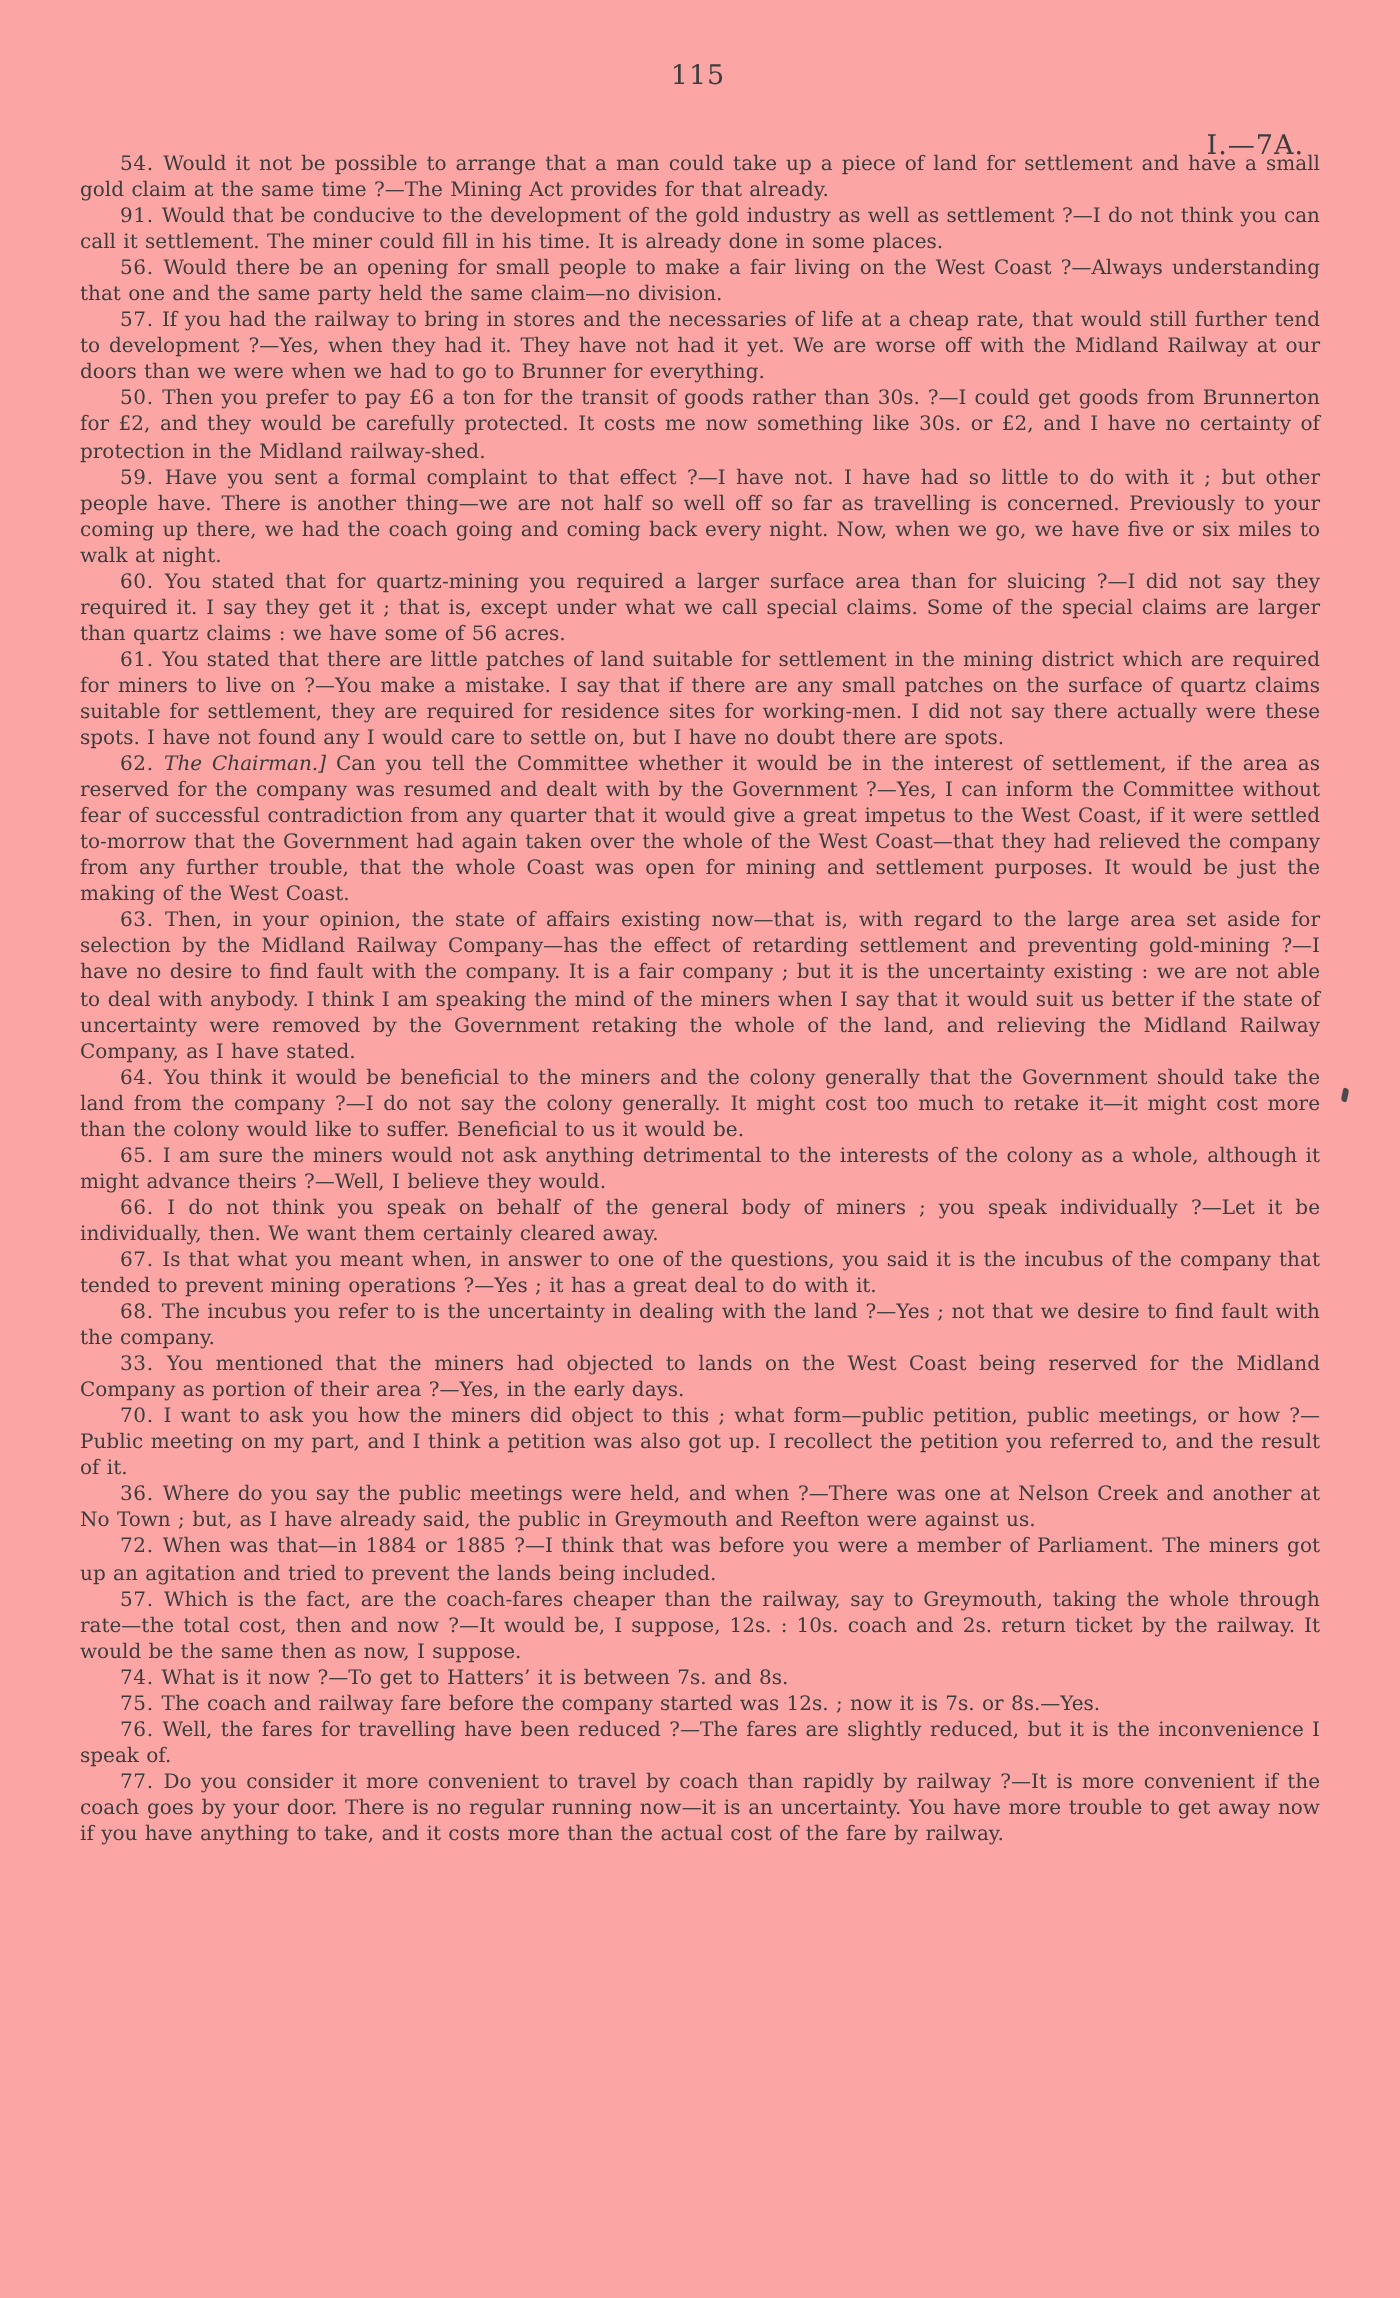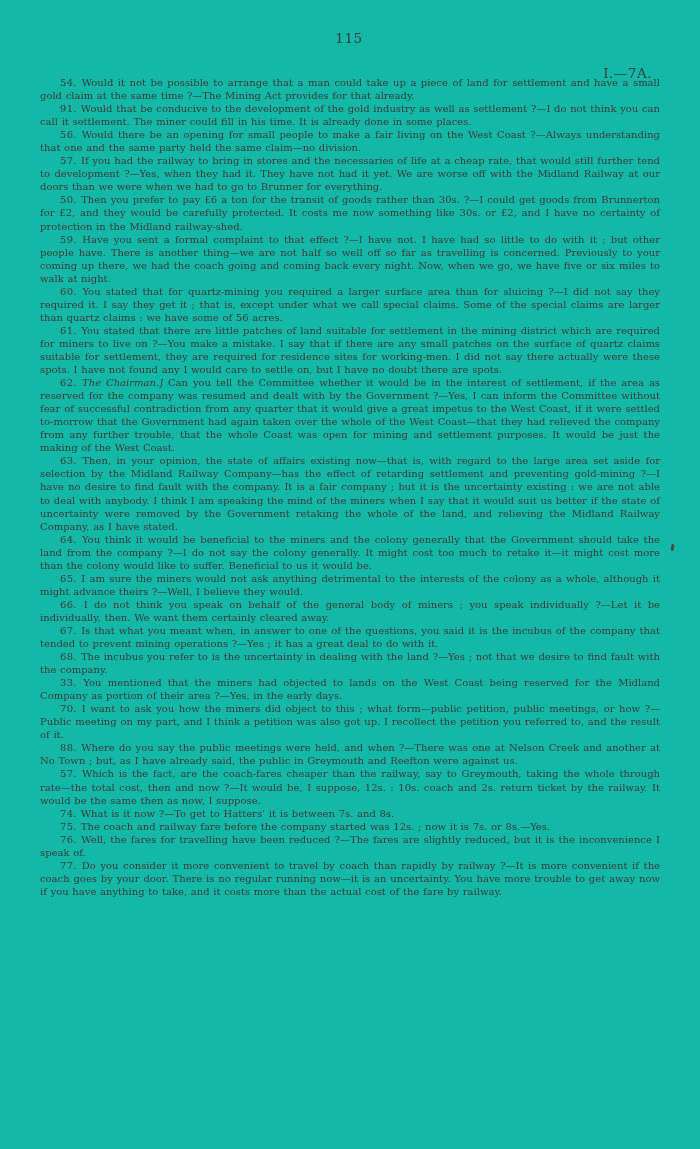--- a/index.html
+++ b/index.html
@@ -5,21 +5,21 @@
   html, body {
     margin: 0;
     padding: 0;
     background: #e8e8e6;
   }
   .page {
     position: relative;
     width: 700px;
     height: 1149px;
     margin: 0 auto;
-    background: #14b8a6;
+    background: #fca5a5;
     color: #3c3c3c;
     font-family: "DejaVu Serif", "Liberation Serif", serif;
     overflow: hidden;
   }
   .page-header {
     position: absolute;
     top: 30px;
     left: 40px;
     right: 42px;
     height: 18px;
@@ -89,21 +89,22 @@
       <p class="qa"><span class="qnum">61. </span>You stated that there are little patches of land suitable for settlement in the mining district which are required for miners to live on ?—You make a mistake. I say that if there are any small patches on the surface of quartz claims suitable for settlement, they are required for residence sites for working-men. I did not say there actually were these spots. I have not found any I would care to settle on, but I have no doubt there are spots.</p>
       <p class="qa"><span class="qnum">62. </span><i>The Chairman.]</i> Can you tell the Committee whether it would be in the interest of settlement, if the area as reserved for the company was resumed and dealt with by the Government ?—Yes, I can inform the Committee without fear of successful contradiction from any quarter that it would give a great impetus to the West Coast, if it were settled to-morrow that the Government had again taken over the whole of the West Coast—that they had relieved the company from any further trouble, that the whole Coast was open for mining and settlement purposes. It would be just the making of the West Coast.</p>
       <p class="qa"><span class="qnum">63. </span>Then, in your opinion, the state of affairs existing now—that is, with regard to the large area set aside for selection by the Midland Railway Company—has the effect of retarding settlement and preventing gold-mining ?—I have no desire to find fault with the company. It is a fair company ; but it is the uncertainty existing : we are not able to deal with anybody. I think I am speaking the mind of the miners when I say that it would suit us better if the state of uncertainty were removed by the Government retaking the whole of the land, and relieving the Midland Railway Company, as I have stated.</p>
       <p class="qa"><span class="qnum">64. </span>You think it would be beneficial to the miners and the colony generally that the Government should take the land from the company ?—I do not say the colony generally. It might cost too much to retake it—it might cost more than the colony would like to suffer. Beneficial to us it would be.</p>
       <p class="qa"><span class="qnum">65. </span>I am sure the miners would not ask anything detrimental to the interests of the colony as a whole, although it might advance theirs ?—Well, I believe they would.</p>
       <p class="qa"><span class="qnum">66. </span>I do not think you speak on behalf of the general body of miners ; you speak individually ?—Let it be individually, then. We want them certainly cleared away.</p>
       <p class="qa"><span class="qnum">67. </span>Is that what you meant when, in answer to one of the questions, you said it is the incubus of the company that tended to prevent mining operations ?—Yes ; it has a great deal to do with it.</p>
       <p class="qa"><span class="qnum">68. </span>The incubus you refer to is the uncertainty in dealing with the land ?—Yes ; not that we desire to find fault with the company.</p>
       <p class="qa"><span class="qnum">33. </span>You mentioned that the miners had objected to lands on the West Coast being reserved for the Midland Company as portion of their area ?—Yes, in the early days.</p>
       <p class="qa"><span class="qnum">70. </span>I want to ask you how the miners did object to this ; what form—public petition, public meetings, or how ?—Public meeting on my part, and I think a petition was also got up. I recollect the petition you referred to, and the result of it.</p>
-      <p class="qa"><span class="qnum">88. </span>Where do you say the public meetings were held, and when ?—There was one at Nelson Creek and another at No Town ; but, as I have already said, the public in Greymouth and Reefton were against us.</p>
+      <p class="qa"><span class="qnum">36. </span>Where do you say the public meetings were held, and when ?—There was one at Nelson Creek and another at No Town ; but, as I have already said, the public in Greymouth and Reefton were against us.</p>
+      <p class="qa"><span class="qnum">72. </span>When was that—in 1884 or 1885 ?—I think that was before you were a member of Parliament. The miners got up an agitation and tried to prevent the lands being included.</p>
       <p class="qa"><span class="qnum">57. </span>Which is the fact, are the coach-fares cheaper than the railway, say to Greymouth, taking the whole through rate—the total cost, then and now ?—It would be, I suppose, 12s. : 10s. coach and 2s. return ticket by the railway. It would be the same then as now, I suppose.</p>
       <p class="qa"><span class="qnum">74. </span>What is it now ?—To get to Hatters’ it is between 7s. and 8s.</p>
       <p class="qa"><span class="qnum">75. </span>The coach and railway fare before the company started was 12s. ; now it is 7s. or 8s.—Yes.</p>
       <p class="qa"><span class="qnum">76. </span>Well, the fares for travelling have been reduced ?—The fares are slightly reduced, but it is the inconvenience I speak of.</p>
       <p class="qa"><span class="qnum">77. </span>Do you consider it more convenient to travel by coach than rapidly by railway ?—It is more convenient if the coach goes by your door. There is no regular running now—it is an uncertainty. You have more trouble to get away now if you have anything to take, and it costs more than the actual cost of the fare by railway.</p>
     </div>
   <div class="scan-speck"></div>
 </div>
 
 </body></html>

